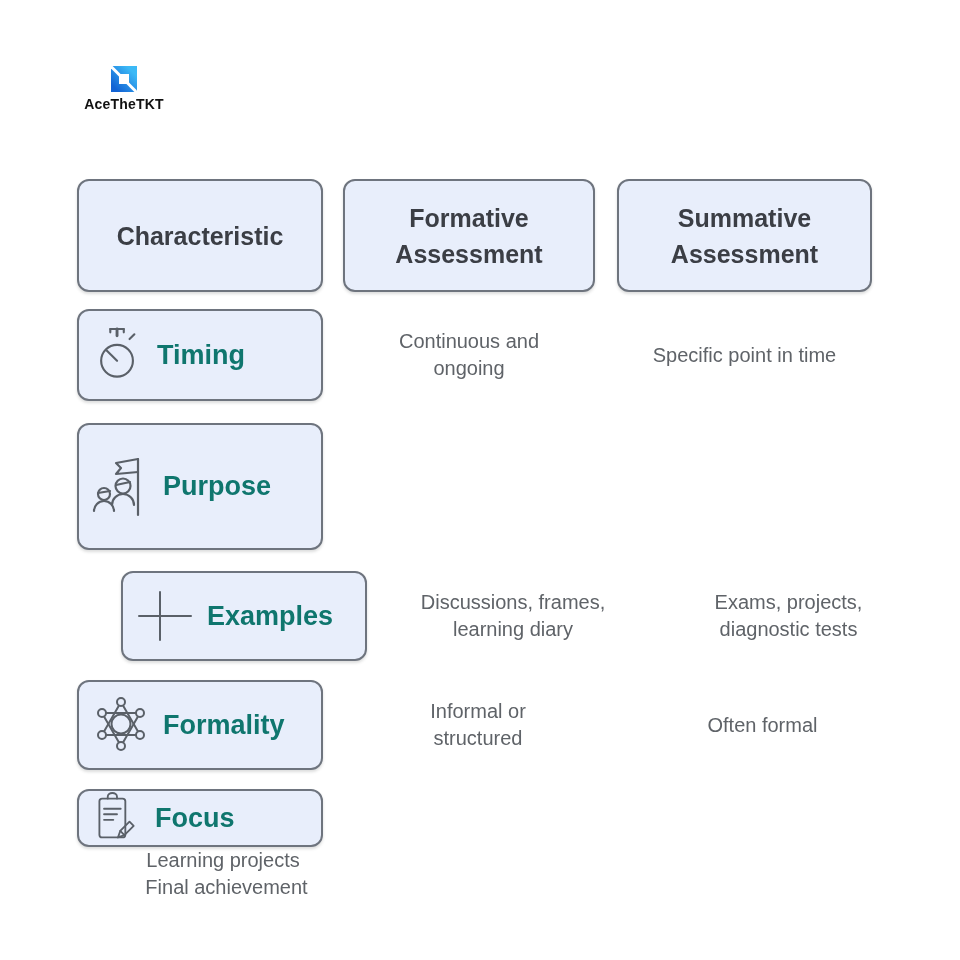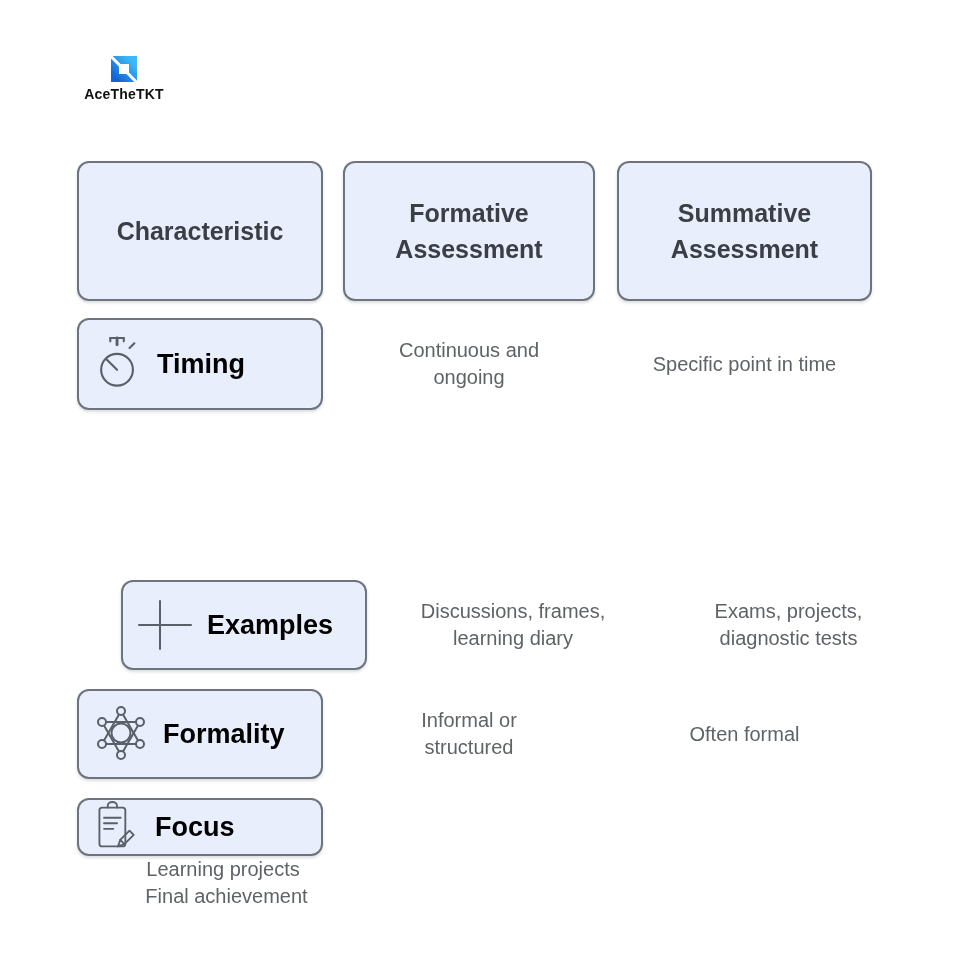--- a/index.html
+++ b/index.html
@@ -5,64 +5,64 @@
   html, body { margin: 0; padding: 0; }
   body {
     width: 960px; height: 960px;
     background: #ffffff;
     font-family: "Liberation Sans", sans-serif;
     position: relative;
     overflow: hidden;
   }
 
   
-  .logo { position: absolute; left: 80px; top: 56px; width: 88px; text-align: center; }
+  .logo { position: absolute; left: 80px; top: 66px; width: 88px; text-align: center; }
   .logo-mark {
     width: 26px; height: 26px; margin: 0 auto 4px auto; position: relative;
     background: linear-gradient(to bottom left, #3cb9f6 20%, #1263d4 85%);
     overflow: hidden;
   }
   .logo-slash {
     position: absolute; width: 40px; height: 3px; background: #ffffff;
     top: 11.5px; left: -7px; transform: rotate(45deg);
   }
   .logo-hole { position: absolute; inset: 8px; background: #ffffff; }
   .logo-text { font-size: 14px; font-weight: bold; color: #111111; letter-spacing: 0.2px; }
 
   
   .grid { position: absolute; left: 77px; top: 161px; }
   .row { display: flex; }
   .col1 { width: 246px; flex: 0 0 auto; }
   .col2 { width: 252px; margin-left: 20px; flex: 0 0 auto; }
   .col3 { width: 255px; margin-left: 22px; flex: 0 0 auto; }
 
-  .rh0 { height: 140px; margin-bottom: 17px; }
+  .rh0 { height: 113px; margin-bottom: 17px; margin-top: 18px; }
   .rh1 { height: 92px;  margin-bottom: 22px; }
   .rh2 { height: 127px; margin-bottom: 21px; }
   .rh3 { height: 90px;  margin-bottom: 19px; padding-left: 44px; }
-  .rh4 { height: 90px;  margin-bottom: 19px; }
+  .rh4 { height: 90px;  margin-bottom: 19px; gap: 9px; }
   .rh5 { height: 74px;  margin-bottom: 0; flex-direction: column; }
 
   .box {
     background: #e8eefb;
     border: 2px solid #6e747e;
     border-radius: 12px;
     box-sizing: border-box;
     box-shadow: 0 2px 3px rgba(60,64,67,0.18);
   }
   .header-box {
     display: flex; align-items: center; justify-content: center;
     text-align: center; white-space: pre-line;
     font-size: 25px; font-weight: bold; color: #3b3e45; line-height: 36px;
   }
   .label-box {
     display: flex; align-items: center;
     padding-left: 13px; gap: 13px;
   }
-  .label-text { font-size: 27px; font-weight: bold; color: #000000; }
+  .label-text { font-size: 27px; font-weight: bold; color: #0f766e; }
 
   .cell {
     display: flex; align-items: center; justify-content: center;
     text-align: center; white-space: pre-line;
     font-size: 20px; line-height: 27px; color: #5f6368;
   }
 
   .icon { display: flex; align-items: center; justify-content: center; }
   .icon svg { stroke: #5a6068; fill: none; stroke-width: 2.2; stroke-linecap: round; stroke-linejoin: round; }
 </style>
@@ -103,20 +103,35 @@
           </svg>
         </span>
         <span class="label-text">Timing</span>
       </div>
       <div class="cell col2">Continuous and
 ongoing</div>
       <div class="cell col3">Specific point in time</div>
     </div>
 
     <div class="row rh2">
+      <div class="box col1 label-box">
+        <span class="icon">
+          <svg width="58" height="64" viewBox="0 0 58 64">
+            <line x1="46" y1="4" x2="46" y2="60"></line>
+            <path d="M46 4 L24 8 L29 13 L24 19 L46 17"></path>
+            <circle cx="31" cy="31" r="7.5"></circle>
+            <line x1="24" y1="30" x2="38" y2="27"></line>
+            <path d="M20 50 a11 11 0 0 1 22 0"></path>
+            <circle cx="12" cy="39" r="6"></circle>
+            <line x1="6" y1="38" x2="18" y2="36"></line>
+            <path d="M2 56 a10 10 0 0 1 20 0"></path>
+          </svg>
+        </span>
+        <span class="label-text">Purpose</span>
+      </div>
     </div>
 
     <div class="row rh3">
       <div class="box col1 label-box">
         <span class="icon">
           <svg width="58" height="56" viewBox="0 0 58 56" style="stroke-width:2">
             <line x1="3" y1="28" x2="55" y2="28"></line>
             <line x1="24" y1="4" x2="24" y2="52"></line>
           </svg>
         </span>

